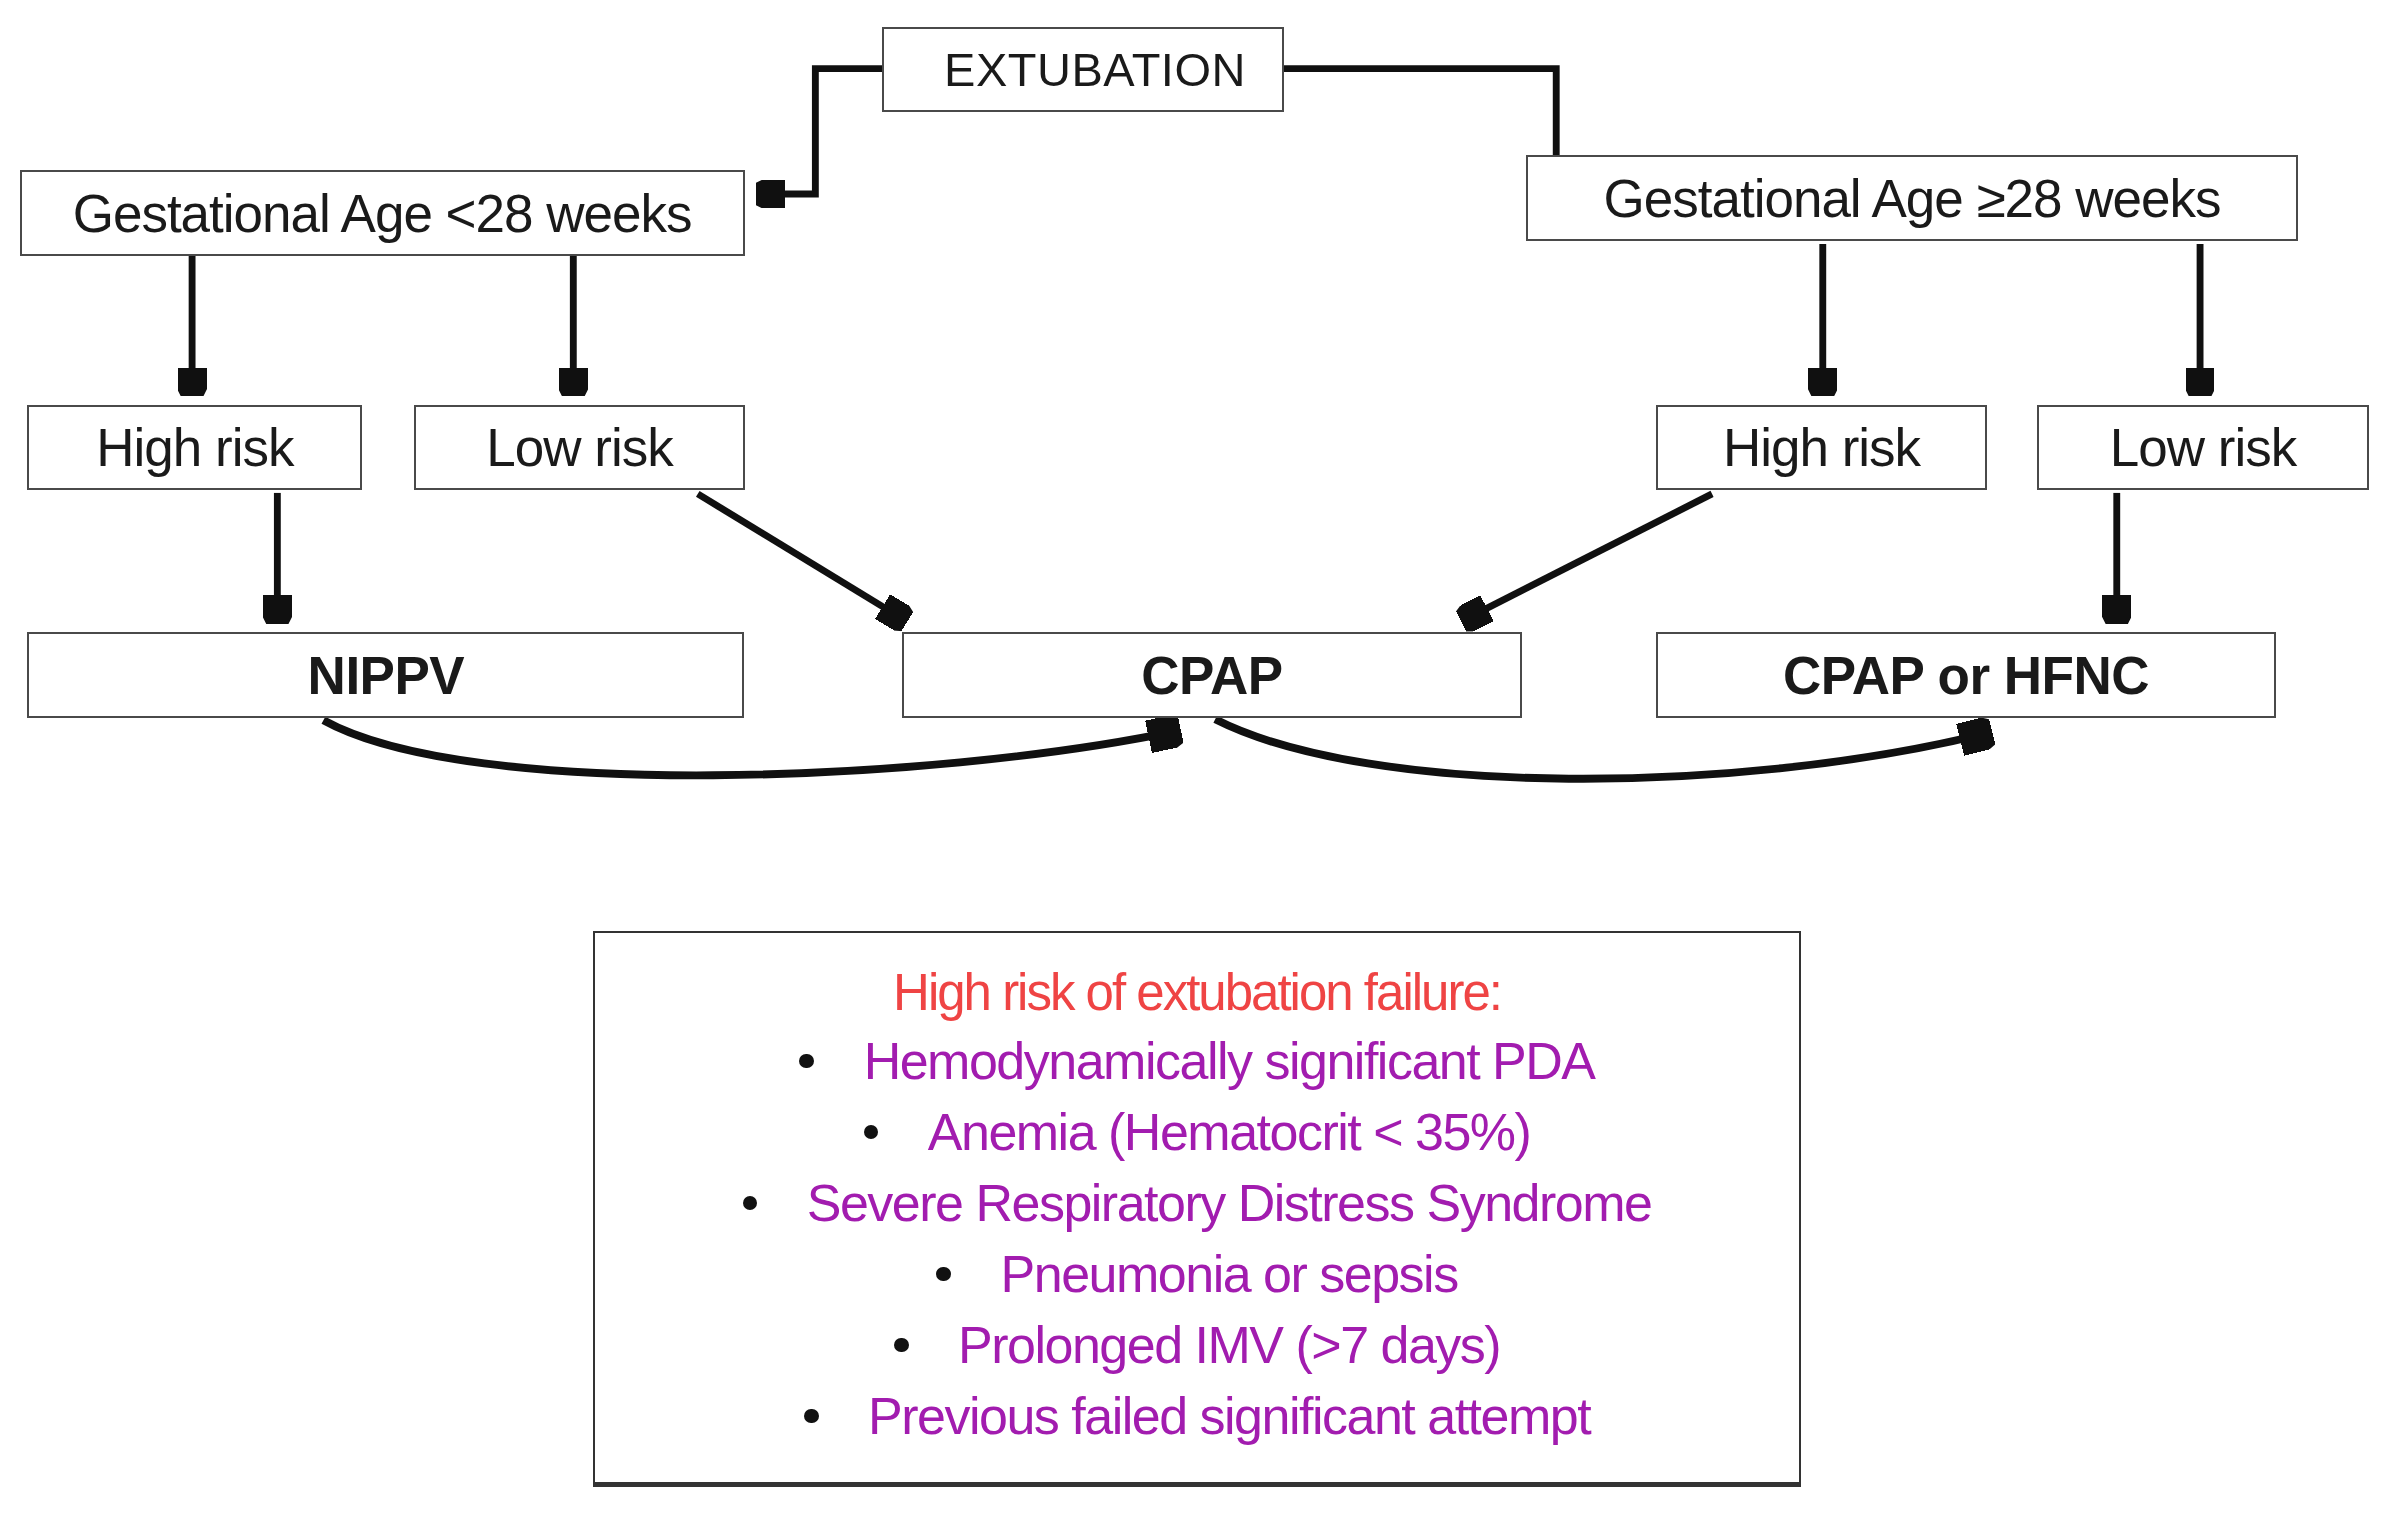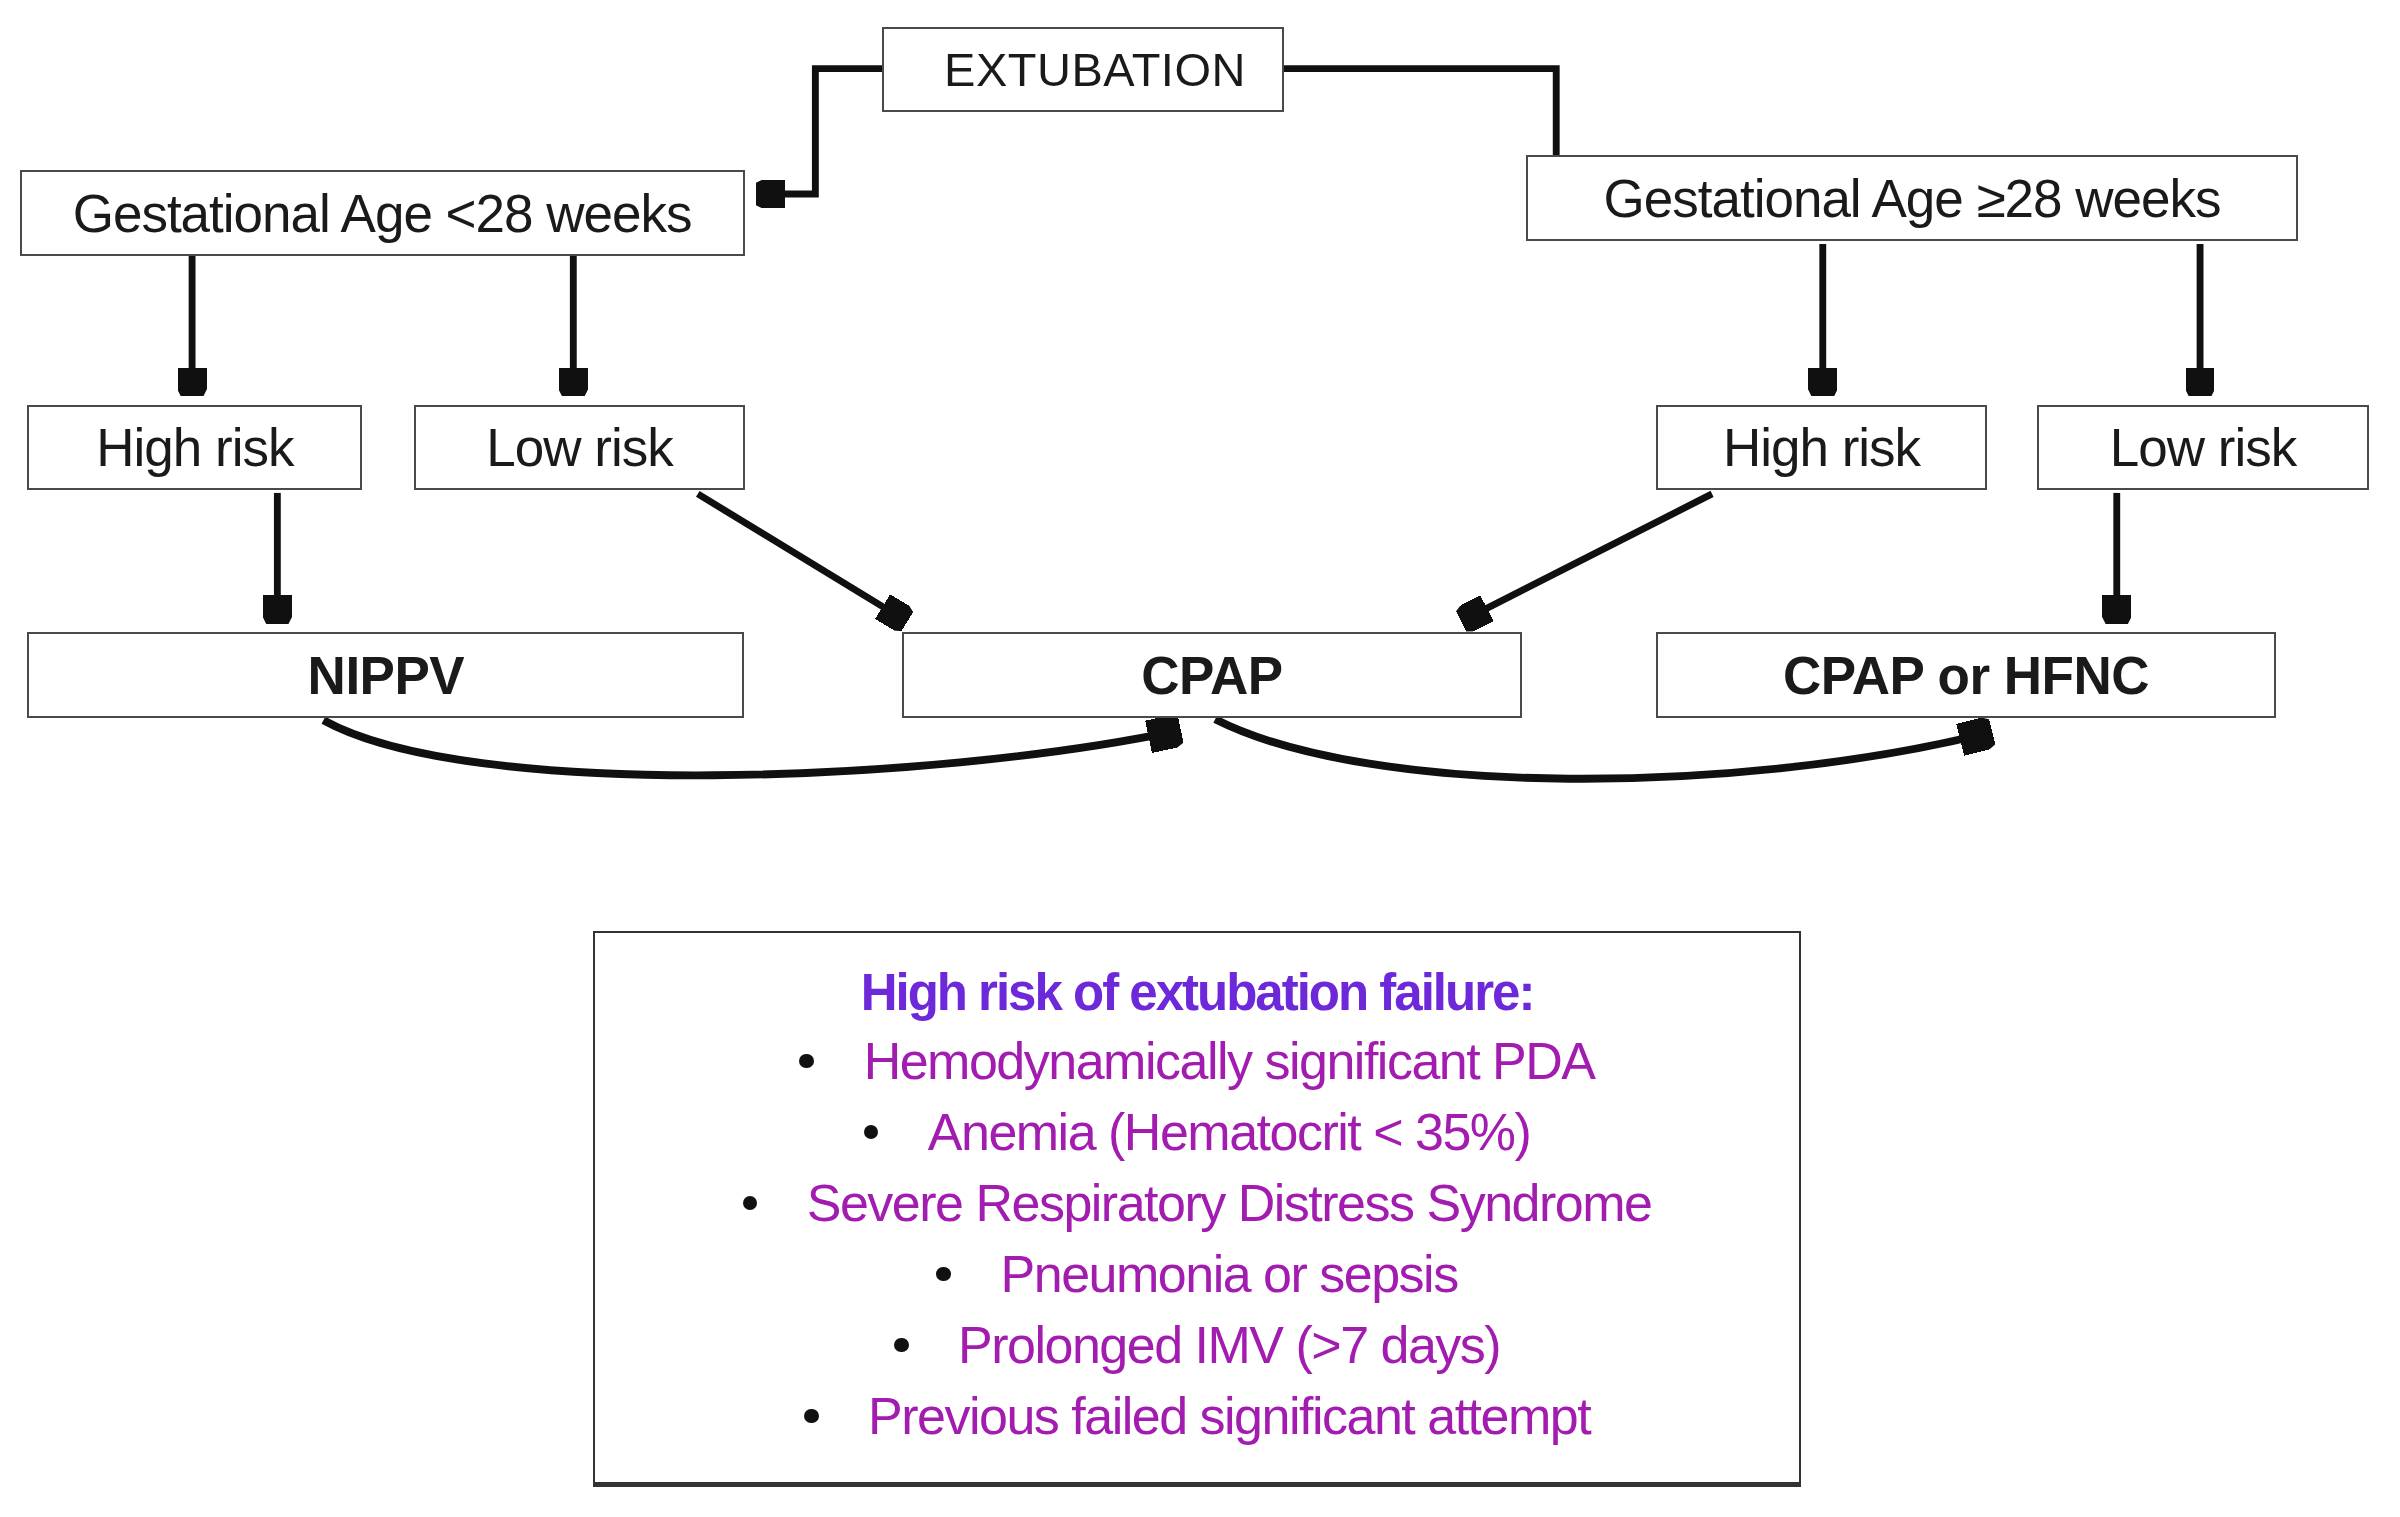--- a/index.html
+++ b/index.html
@@ -38,21 +38,21 @@
     position:absolute;box-sizing:border-box;
     left:593px;top:931px;width:1208px;height:556px;
     background:#ffffff;
     border:2.9px solid #333333;
     border-bottom-width:5.9px;
     z-index:2;
   }
   #risk-box .title{
     margin-top:27.4px;height:65px;
     display:flex;align-items:center;justify-content:center;
-    font-size:51px;font-weight:bold;letter-spacing:-2px;color:#6d28d9;
+    font-size:51px;font-weight:normal;letter-spacing:-2px;color:#ef4444;
   }
   .bullet-row{
     height:71px;
     display:flex;align-items:center;justify-content:center;
     font-size:52px;letter-spacing:-1.5px;color:#a21caf;white-space:nowrap;gap:24px;
   }
   .dot{
     width:14.7px;height:14.7px;border-radius:50%;
     background:#111111;margin-right:25.5px;flex:0 0 auto;
   }

